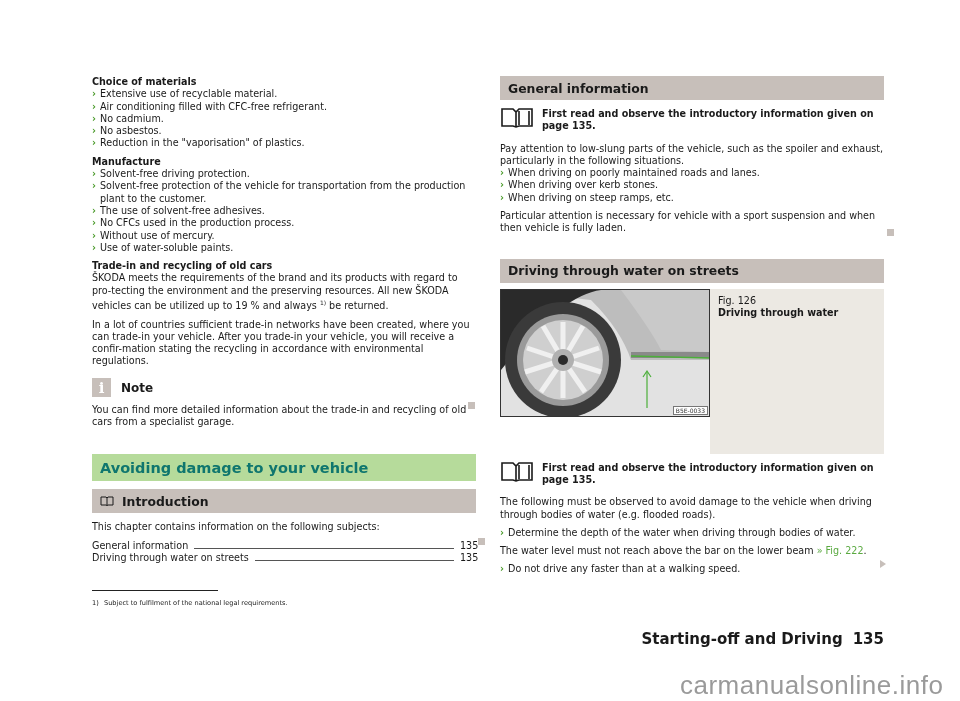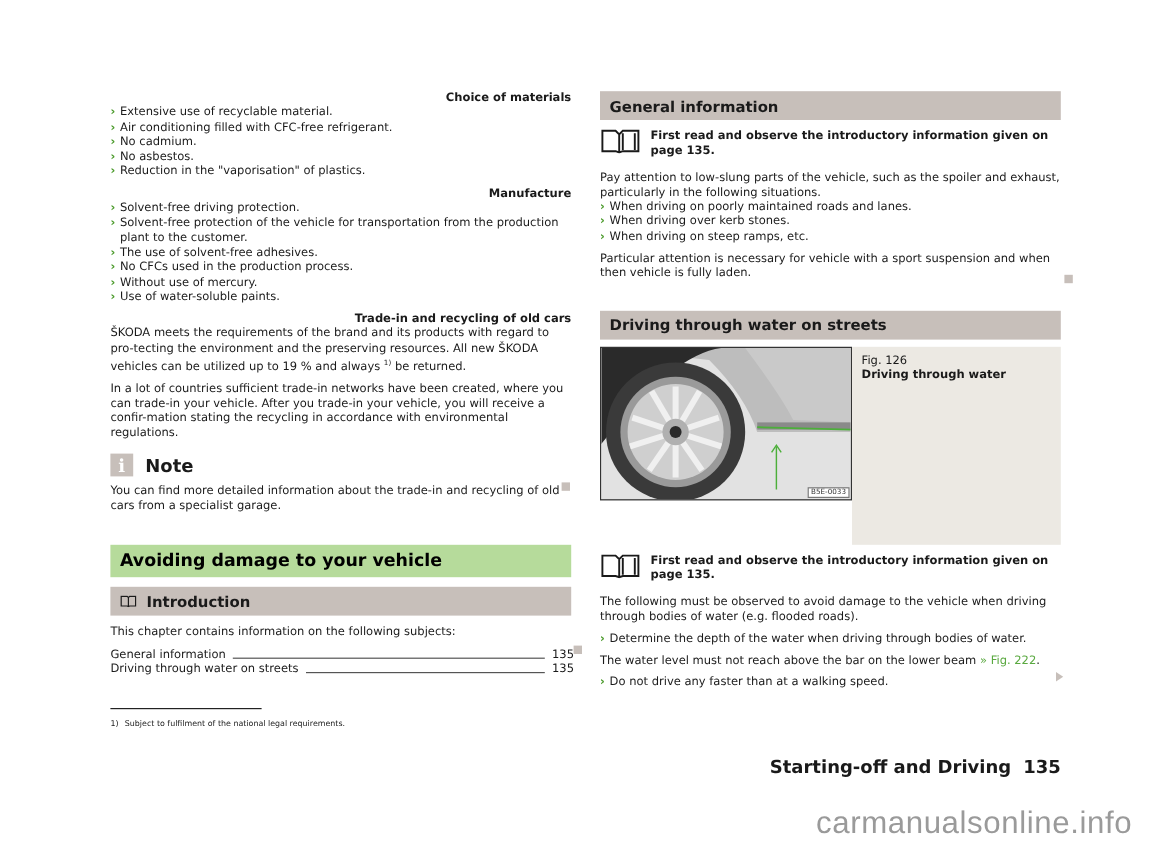--- a/index.html
+++ b/index.html
@@ -2,35 +2,35 @@
 <html><head>
 <meta charset="utf-8">
 <style>
   html, body { margin:0; padding:0; background:#ffffff; }
   body { width:960px; height:701px; position:relative; overflow:hidden;
          font-family:"DejaVu Sans", sans-serif; color:#1a1a1a; font-size:9.6px; }
   .col { position:absolute; top:76px; width:384px; }
   .col.left { left:92px; }
   .col.right { left:500px; }
   p { margin:0; line-height:12.3px; }
-  .h-small { font-weight:bold;text-align:right; }
+  .h-small { font-weight:bold; }
   .bul { display:flex; line-height:12.3px; }
   .bul .arr { color:#4a9a2a; font-weight:bold; width:8px; flex:none; }
   .bul .txt { flex:1; }
   .gap { height:6px; }
   .chapter-bar { background:#b6db9b; height:27px; display:flex; align-items:center;
-                 padding-left:8px; font-size:14.5px; font-weight:bold; color:#000000; }
+                 padding-left:8px; font-size:14.5px; font-weight:bold; color:#0f766e; }
   .section-bar { background:#c7bfba; height:24px; display:flex; align-items:center;
                  padding-left:8px; font-size:12.4px; font-weight:bold; color:#1a1a1a; }
   .section-bar .book { margin-right:8px; }
   .note-head { display:flex; align-items:center; height:20px; }
   .note-icon { width:19px; height:19px; background:#c7bfba; color:#fff; font-weight:bold;
                font-size:15px; display:flex; align-items:center; justify-content:center;
                font-family:"DejaVu Serif", serif; }
-  .note-label { margin-left:10px; font-weight:bold; font-size:15px; }
+  .note-label { margin-left:10px; font-weight:bold; font-size:12px; }
   .endmark { position:absolute; width:7px; height:7px; background:#c7bfba; }
   .toc-row { display:flex; align-items:flex-end; line-height:12.3px; }
   .toc-row .lbl { flex:none; }
   .toc-row .leader { flex:1; border-bottom:1px solid #555; margin:0 6px 3px 6px; }
   .toc-row .pg { flex:none; width:16px; text-align:right; }
   .read-first { display:flex; align-items:flex-start; }
   .read-first .bookicon { flex:none; width:34px; height:22px; margin-right:8px; }
   .read-first .t { font-weight:bold; line-height:12.3px; padding-top:2px; }
   .figure { display:flex; height:165px; }
   .fig-img { width:208px; height:126px; border:1px solid #333; background:#d8d8d8; position:relative; overflow:hidden; flex:none; }

